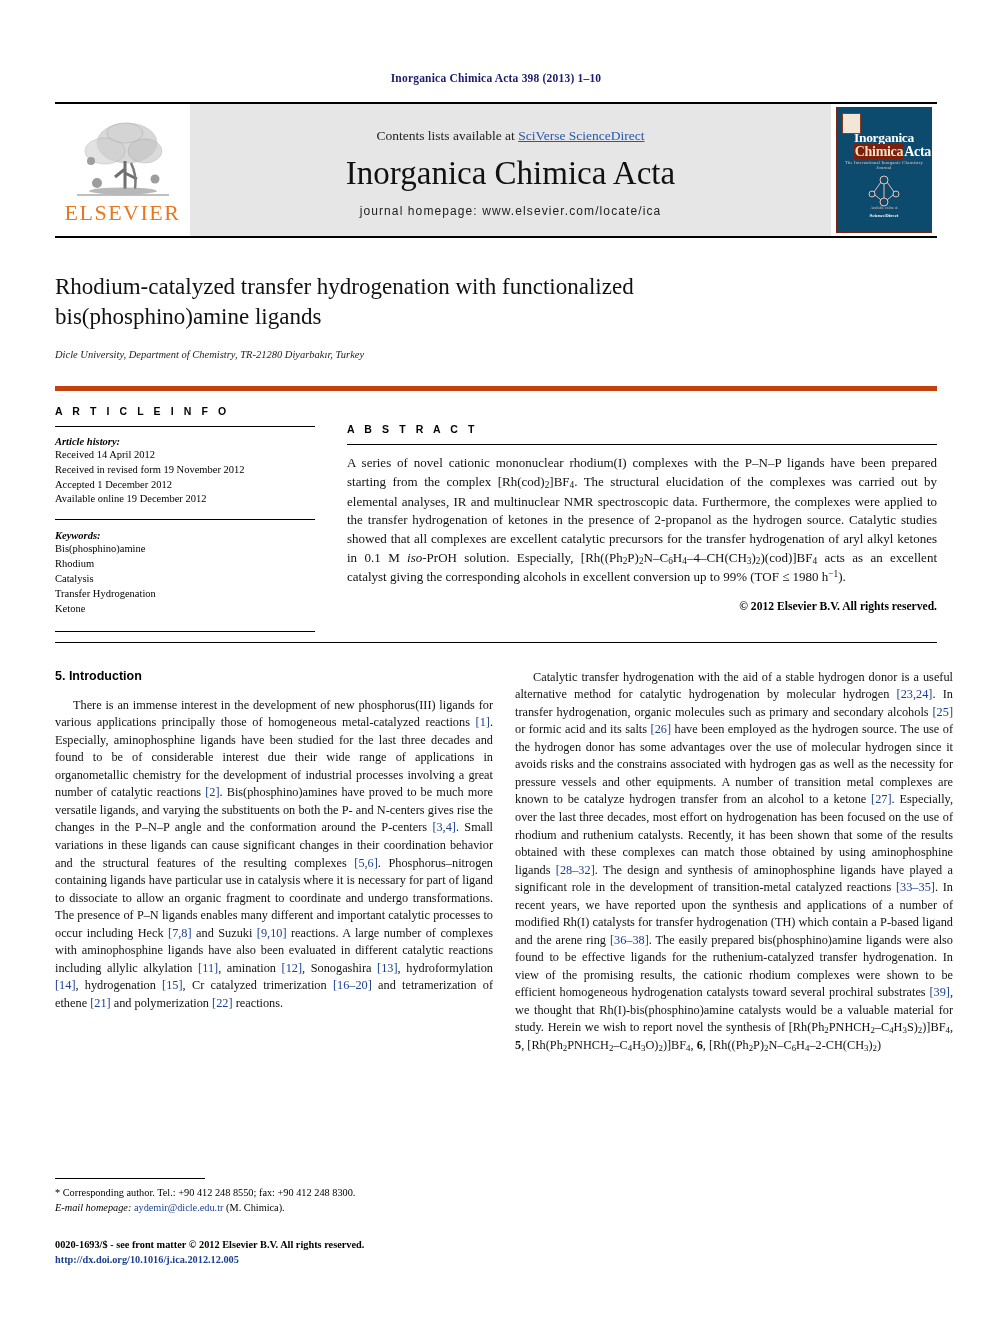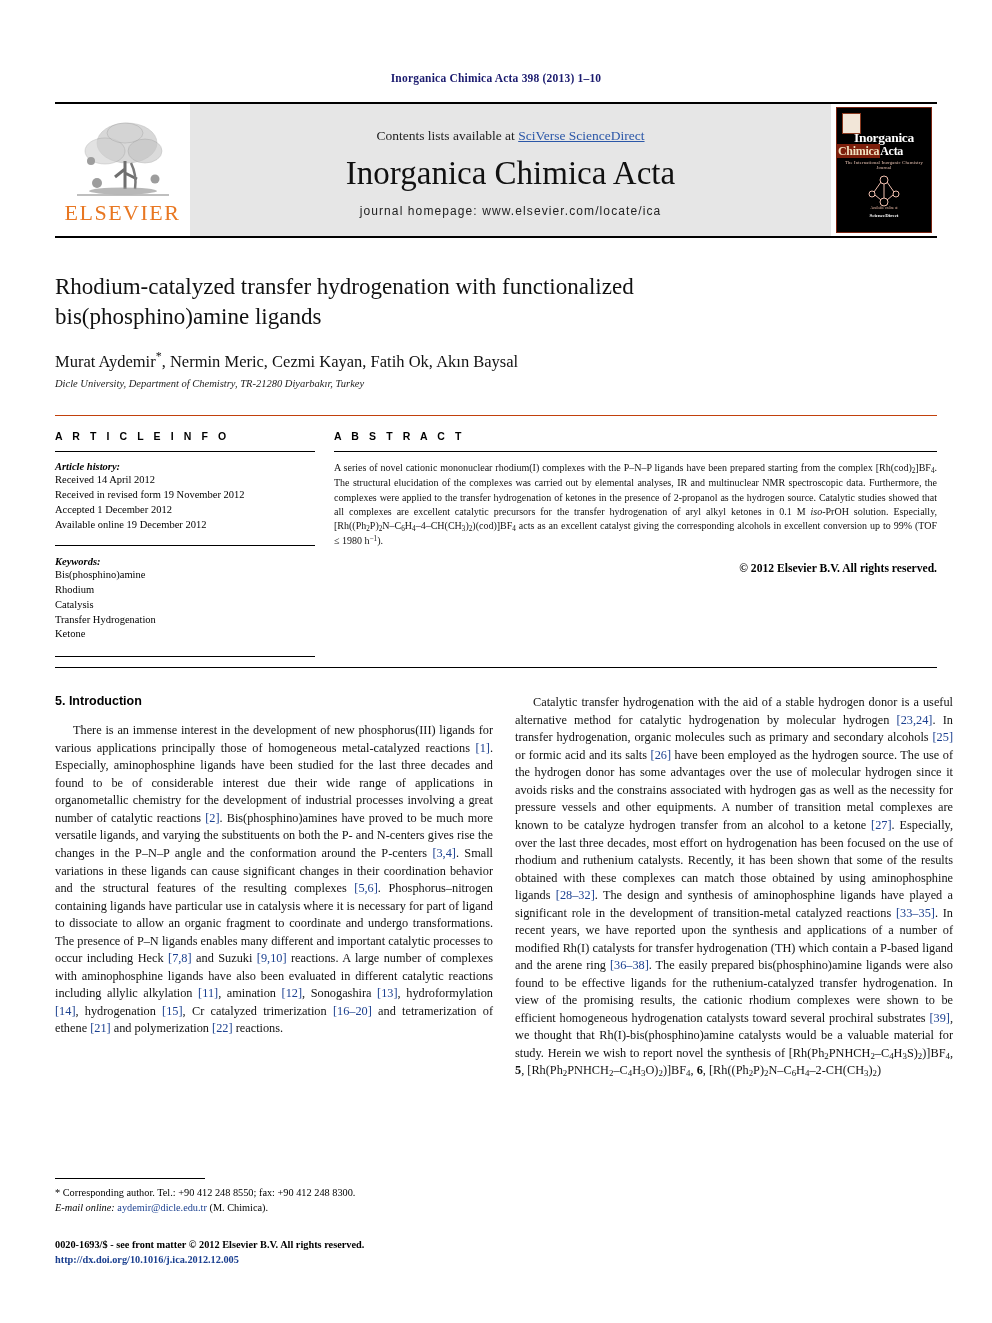--- a/index.html
+++ b/index.html
@@ -98,21 +98,21 @@
     width: 106px;
     flex: 0 0 106px;
     display: flex;
     align-items: center;
     justify-content: center;
     background: #ffffff;
   }
   .cover {
     width: 94px;
     height: 124px;
-    background: #000000;
+    background: #0c4a6e;
     border: 1px solid #7a2411;
     position: relative;
     overflow: hidden;
     display: block;
   }
   .cover-badge {
     position: absolute;
     left: 5px; top: 5px;
     width: 17px; height: 19px;
     background: #f2e6d8;
@@ -124,23 +124,23 @@
     text-align: center;
     color: #ffffff;
     font-weight: bold;
     font-size: 13.5px;
     letter-spacing: -0.3px;
     font-family: "Liberation Serif", serif;
   }
   .cover-t2 {
     position: absolute;
     left: 0; right: 0; top: 36px;
-    text-align: left;
-    font-weight: bold;
-    font-size: 12px;
+    text-align: right;
+    font-weight: bold;
+    font-size: 14px;
     letter-spacing: -0.3px;
     font-family: "Liberation Serif", serif;
   }
   .cover-t2 .w1 { color: #f2e2c0; background: #7d1f0c; padding: 0 1px;}
   .cover-t2 .w2 { color: #ffffff; }
   .cover-sub {
     position: absolute;
     left: 0; right: 0; top: 52px;
     text-align: center;
     color: #f0c9b9;
@@ -187,24 +187,25 @@
   .authors .star { font-size: 12px; vertical-align: super; }
   .affiliation {
     font-size: 10.5px;
     font-style: italic;
     color: #222;
   }
 
   
   .info-abstract {
     margin-top: 26px;
-    border-top: 1px solid #c2410c;
+    border-top: 5px solid #c2410c;
     padding-top: 14px;
     display: flex;
-    gap: 19px;
+    gap: 32px;
+    align-items: center;
   }
   .col-info {
     width: 260px;
     flex: 0 0 260px;
   }
   .col-abstract {
     flex: 1 1 auto;
   }
   .sec-label {
     font-family: "Liberation Sans", sans-serif;
@@ -225,21 +226,21 @@
     margin: 0;
     padding: 0;
     font-size: 10.5px;
     line-height: 1.42;
   }
   .info-rule-mid {
     border-bottom: 1px solid #000;
     margin: 12px 0 10px 0;
   }
   .abstract-body {
-    font-size: 10px;
+    font-size: 13px;
     line-height: 1.44;
     text-align: justify;
     color: #111;
   }
   .copyright {
     text-align: right;
     font-size: 11.6px;
     font-weight: bold;
     margin-top: 13px;
   }
@@ -365,23 +366,20 @@
           </g>
         </svg>
         <div class="cover-foot1">Available online at</div>
         <div class="cover-foot2">ScienceDirect</div>
       </div>
     </div>
   </div>
 
   <div class="title-block">
     <h1 class="article-title">Rhodium-catalyzed transfer hydrogenation with functionalized bis(phosphino)amine ligands</h1>
-    <div class="authors">
-      <span>Murat Aydemir</span><span class="star">*</span><span>, Nermin Meric, Cezmi Kayan, Fatih Ok, Akın Baysal</span>
-    </div>
     <div class="affiliation">Dicle University, Department of Chemistry, TR-21280 Diyarbakır, Turkey</div>
   </div>
 
   <div class="info-abstract">
 
     <div class="col-info">
       <div class="sec-label">A R T I C L E    I N F O</div>
       <div class="rule"></div>
       <div class="history-head">Article history:</div>
       <ul class="history-list">
@@ -428,21 +426,21 @@
       <p class="para">
         Catalytic transfer hydrogenation with the aid of a stable hydrogen donor is a useful alternative method for catalytic hydrogenation by molecular hydrogen <span class="ref">[23,24]</span>. In transfer hydrogenation, organic molecules such as primary and secondary alcohols <span class="ref">[25]</span> or formic acid and its salts <span class="ref">[26]</span> have been employed as the hydrogen source. The use of the hydrogen donor has some advantages over the use of molecular hydrogen since it avoids risks and the constrains associated with hydrogen gas as well as the necessity for pressure vessels and other equipments. A number of transition metal complexes are known to be catalyze hydrogen transfer from an alcohol to a ketone <span class="ref">[27]</span>. Especially, over the last three decades, most effort on hydrogenation has been focused on the use of rhodium and ruthenium catalysts. Recently, it has been shown that some of the results obtained with these complexes can match those obtained by using aminophosphine ligands <span class="ref">[28–32]</span>. The design and synthesis of aminophosphine ligands have played a significant role in the development of transition-metal catalyzed reactions <span class="ref">[33–35]</span>. In recent years, we have reported upon the synthesis and applications of a number of modified Rh(I) catalysts for transfer hydrogenation (TH) which contain a P-based ligand and the arene ring <span class="ref">[36–38]</span>. The easily prepared bis(phosphino)amine ligands were also found to be effective ligands for the ruthenium-catalyzed transfer hydrogenation. In view of the promising results, the cationic rhodium complexes were shown to be efficient homogeneous hydrogenation catalysts toward several prochiral substrates <span class="ref">[39]</span>, we thought that Rh(I)-bis(phosphino)amine catalysts would be a valuable material for study. Herein we wish to report novel the synthesis of [Rh(Ph<sub>2</sub>PNHCH<sub>2</sub>–C<sub>4</sub>H<sub>3</sub>S)<sub>2</sub>)]BF<sub>4</sub>, <span class="bold">5</span>, [Rh(Ph<sub>2</sub>PNHCH<sub>2</sub>–C<sub>4</sub>H<sub>3</sub>O)<sub>2</sub>)]BF<sub>4</sub>, <span class="bold">6</span>, [Rh((Ph<sub>2</sub>P)<sub>2</sub>N–C<sub>6</sub>H<sub>4</sub>–2-CH(CH<sub>3</sub>)<sub>2</sub>)
       </p>
     </div>
   </div>
 
   <div class="footnote-area">
     <div class="foot-rule"></div>
     <div class="footnote">* Corresponding author. Tel.: +90 412 248 8550; fax: +90 412 248 8300.</div>
     <div class="footnote">
-      <span class="ital">E-mail online:</span>
+      <span class="ital">E-mail homepage:</span>
       <span class="mail">aydemir@dicle.edu.tr</span><span> (M. Chimica).</span>
     </div>
   </div>
 
   <div class="footer-block">
     <div class="footer-issn">0020-1693/$ - see front matter © 2012 Elsevier B.V. All rights reserved.</div>
     <div class="doi footer-issn">http://dx.doi.org/10.1016/j.ica.2012.12.005</div>
   </div>
 
 </div>

